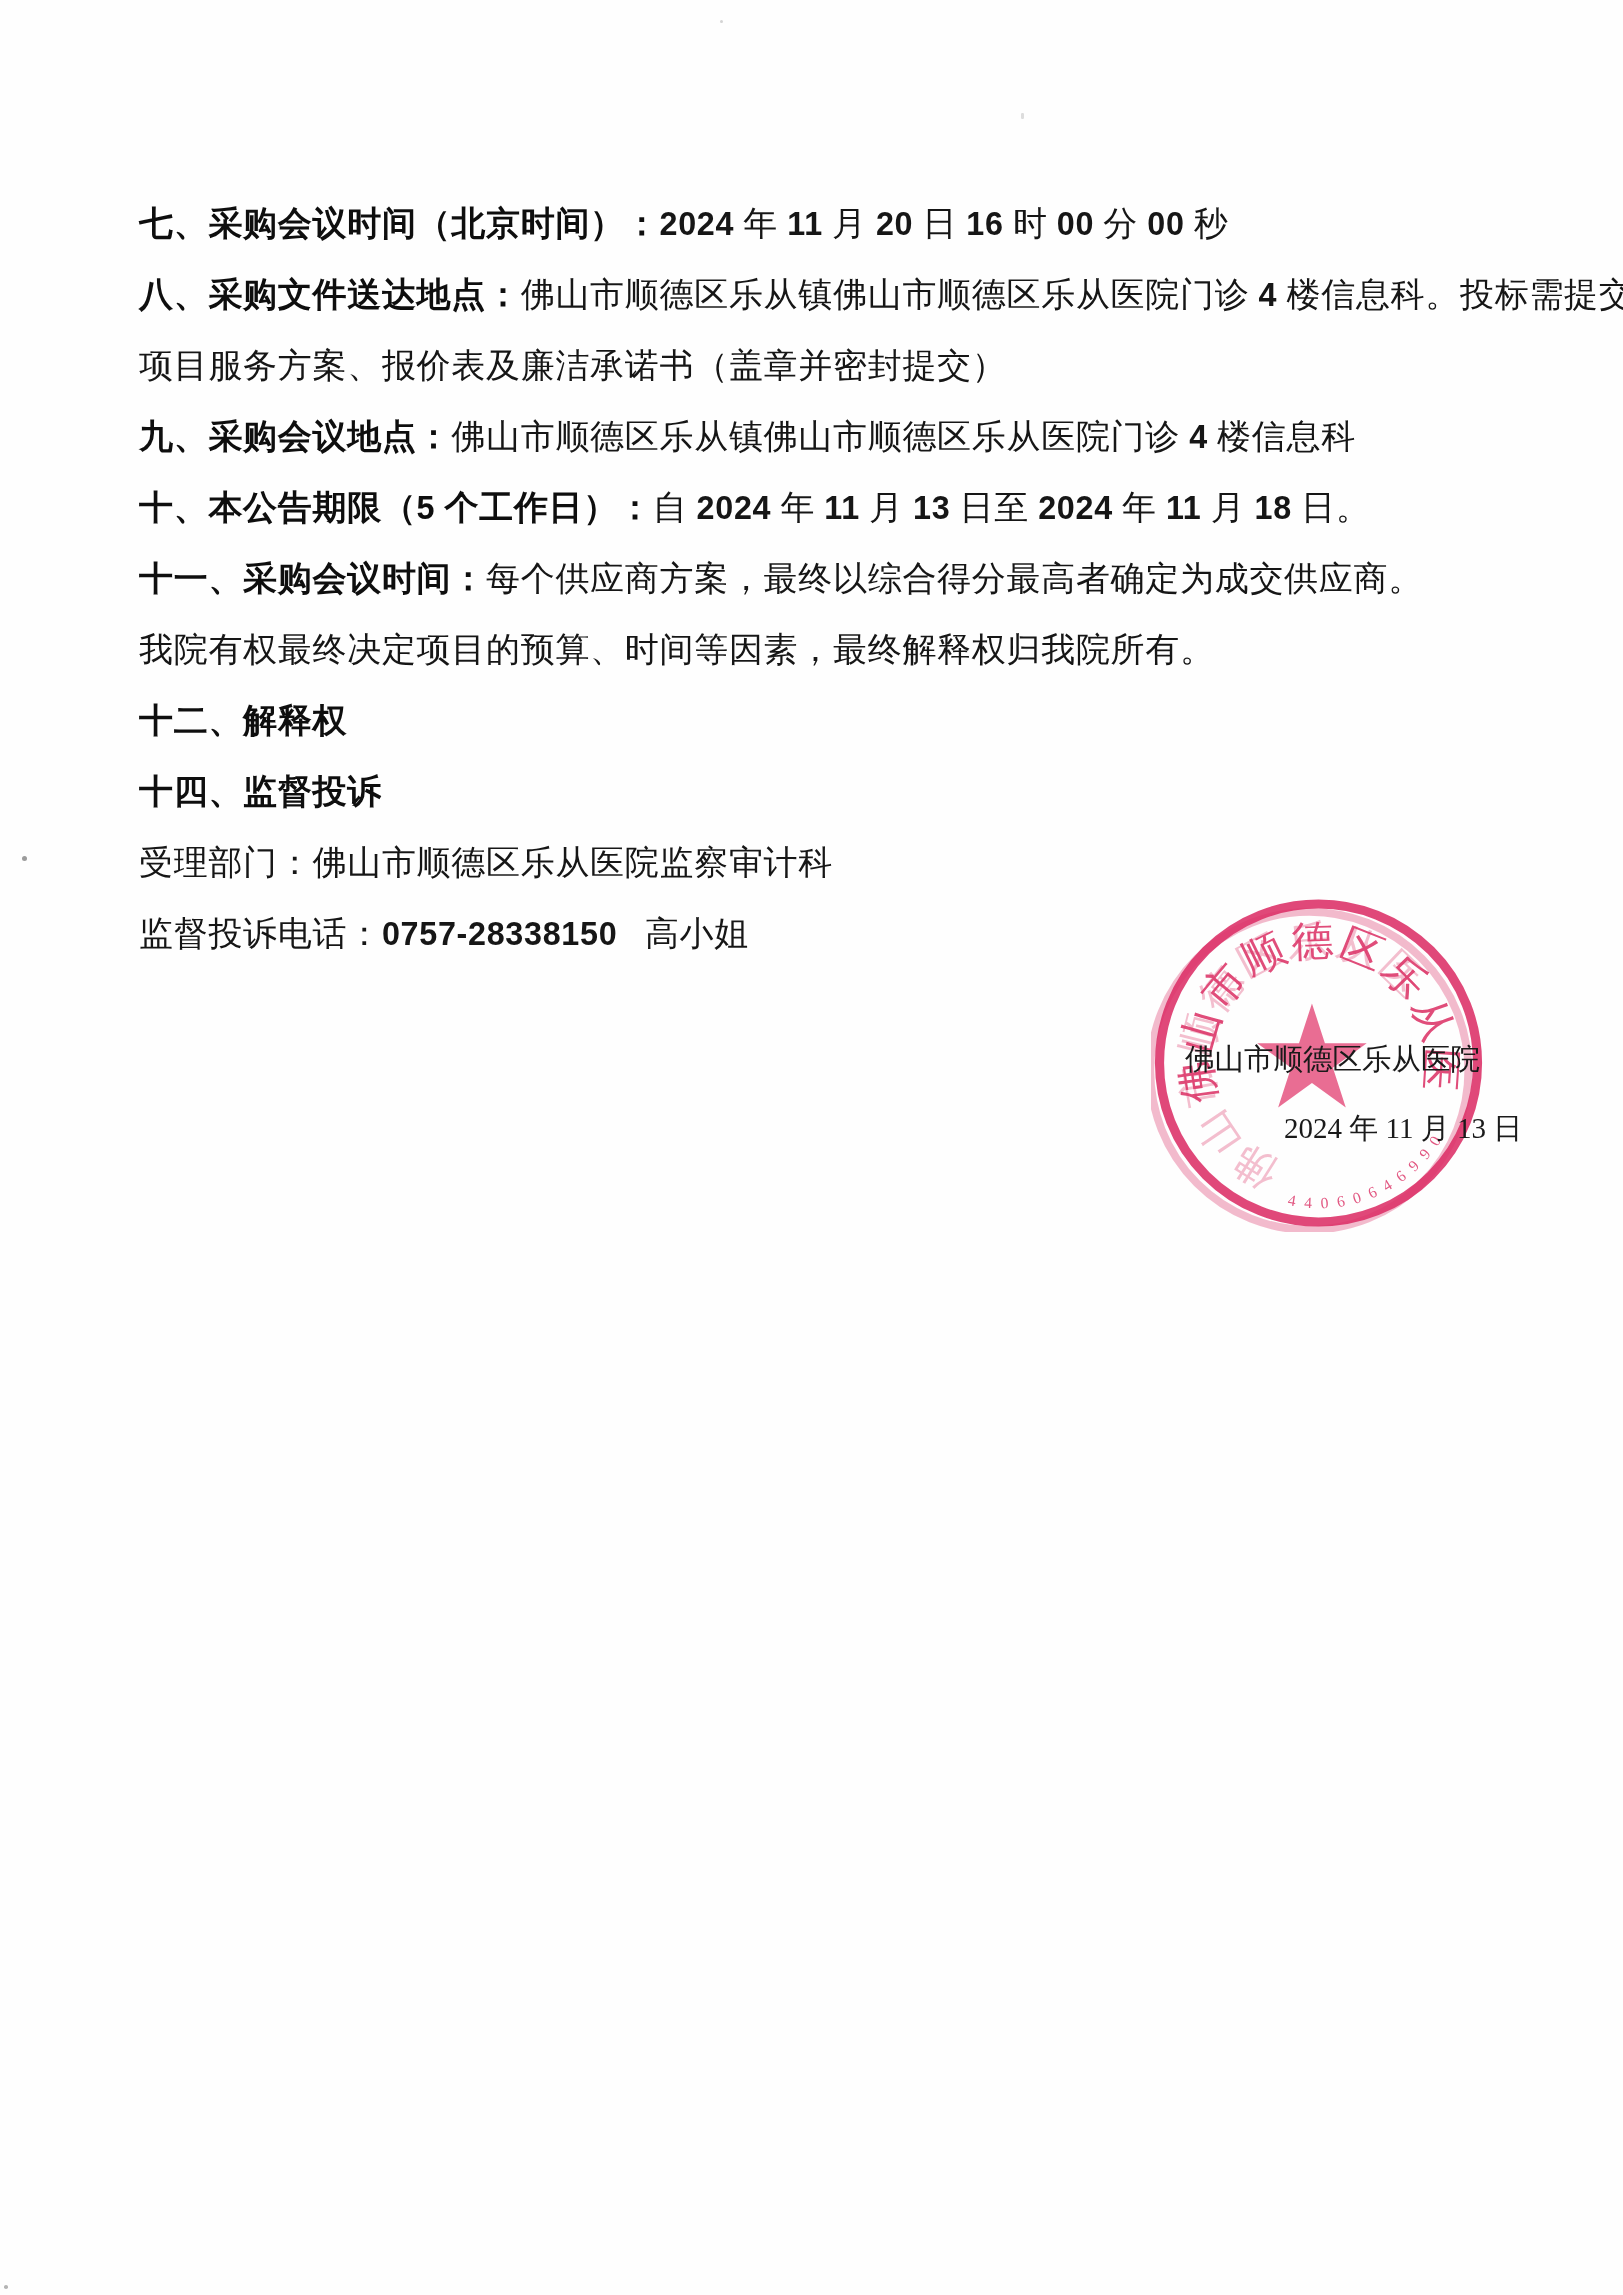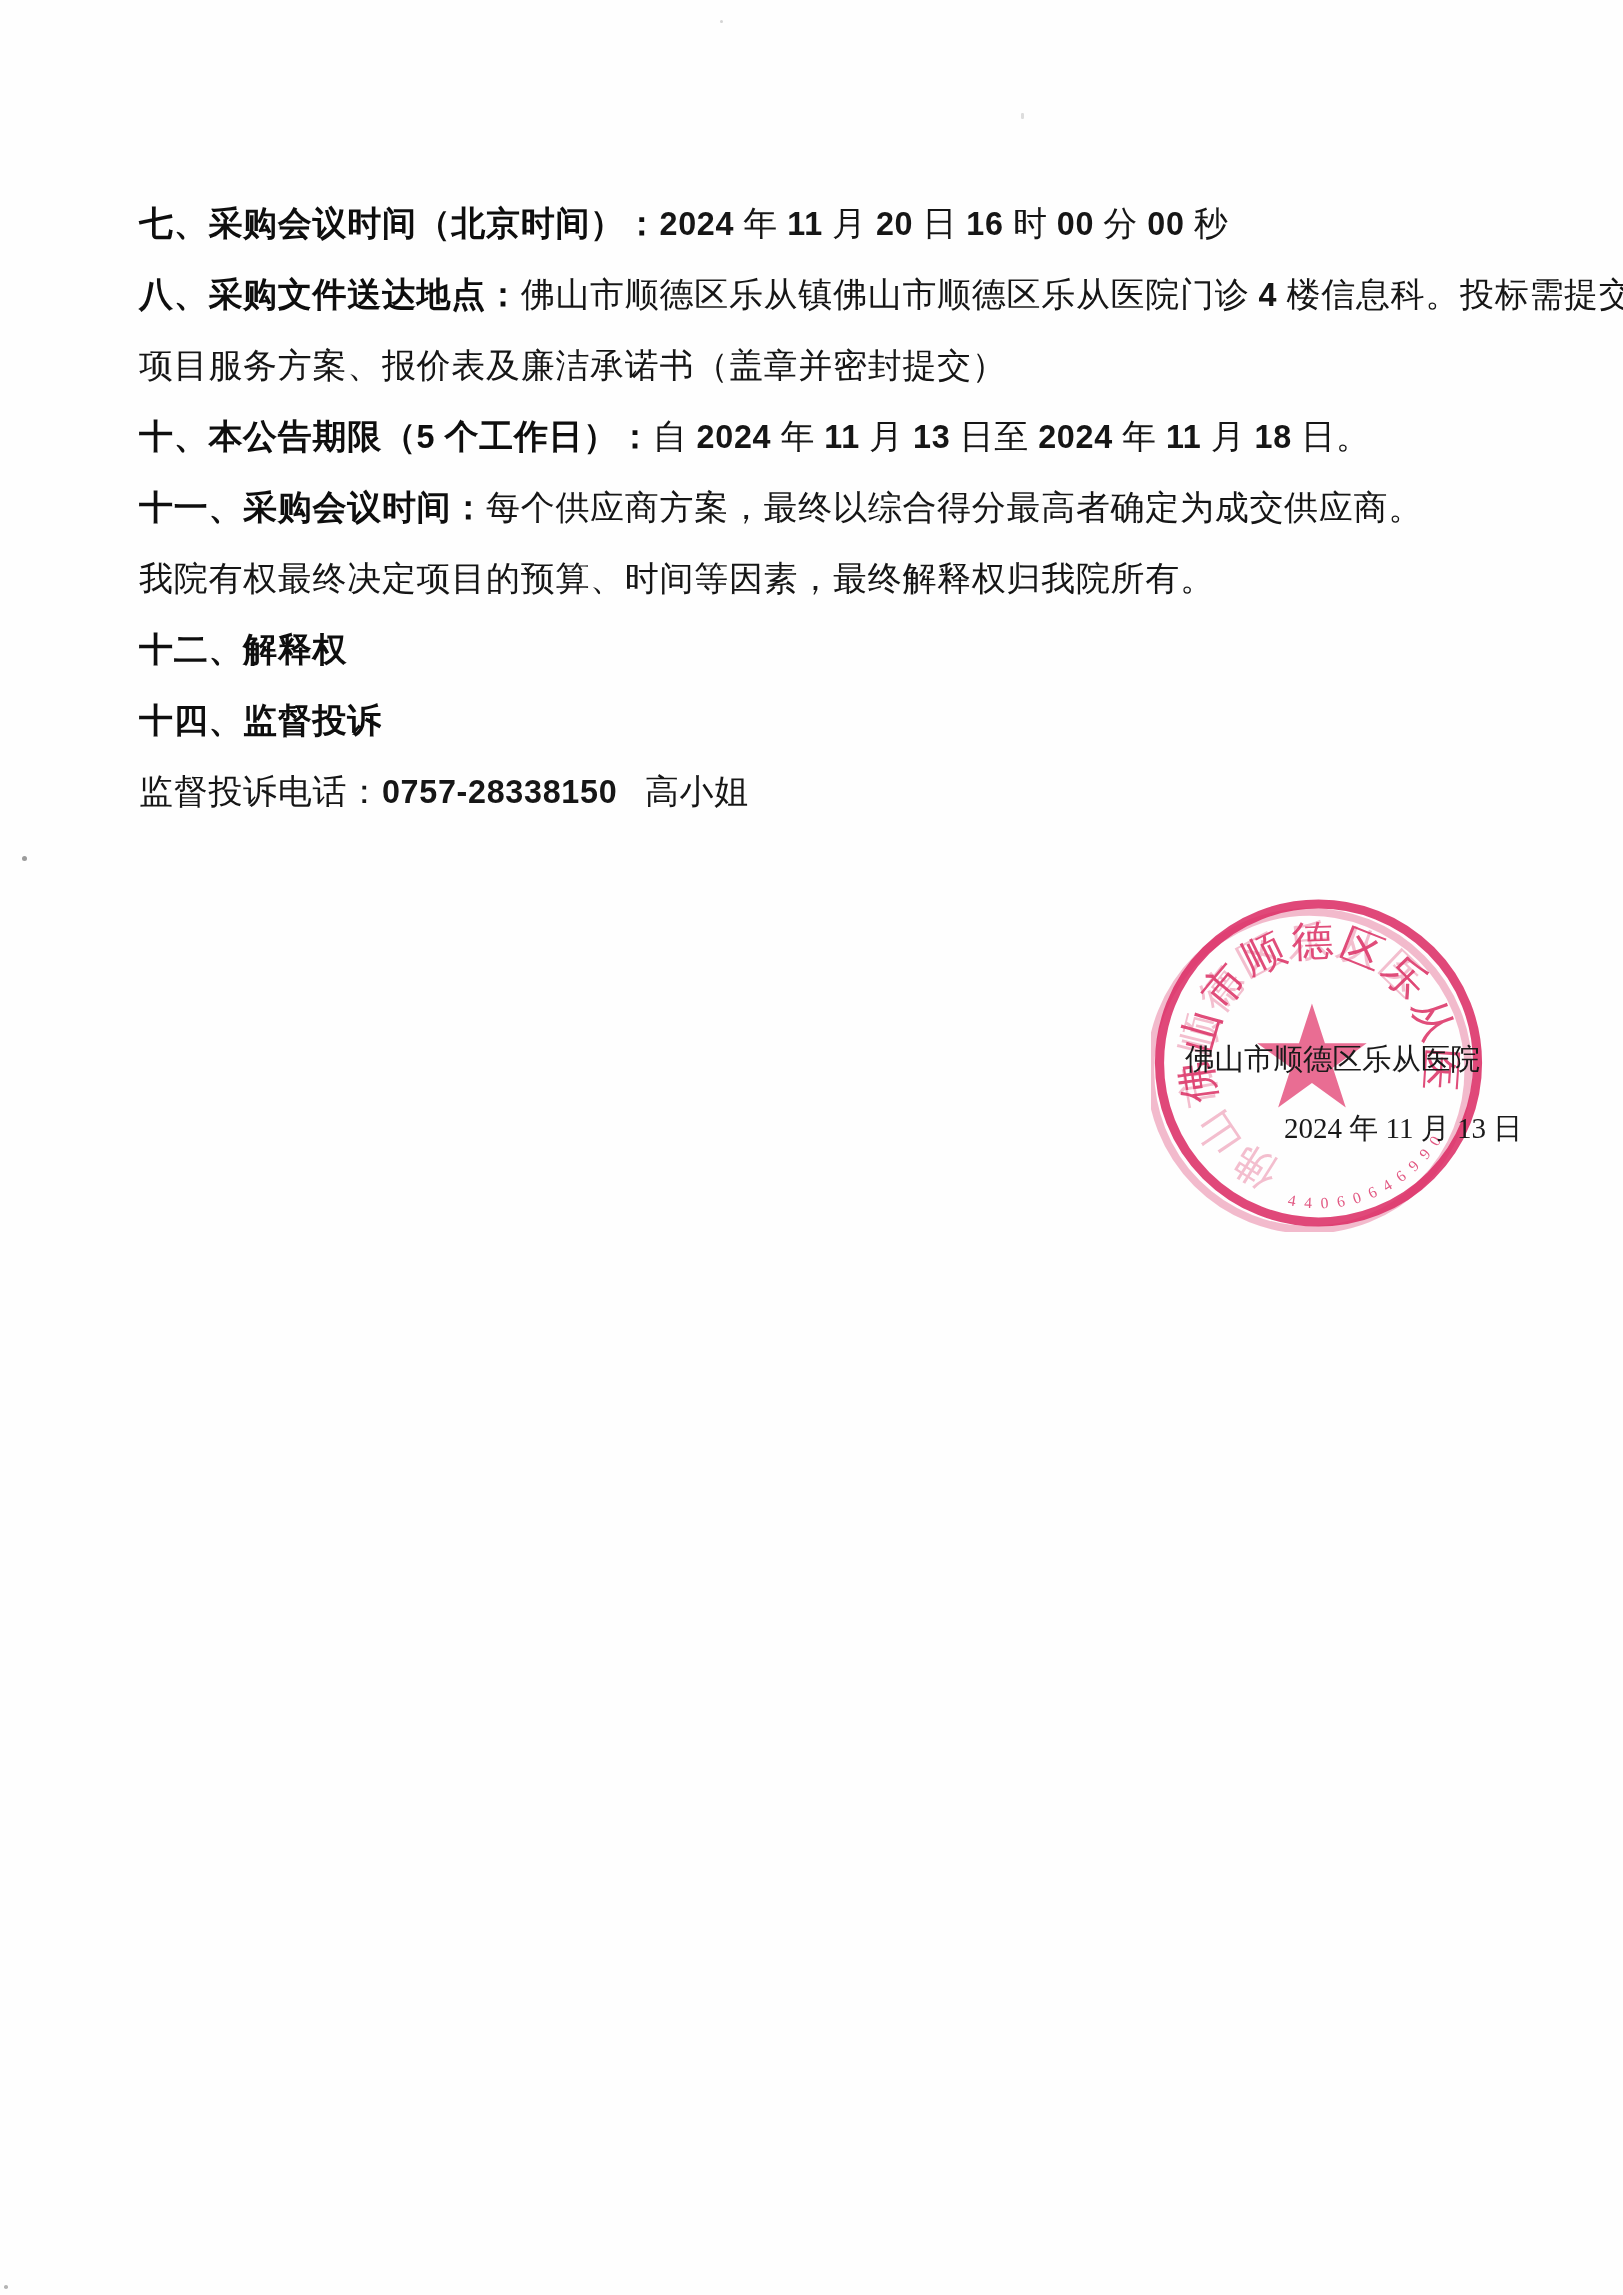--- a/index.html
+++ b/index.html
@@ -23,25 +23,27 @@
   #speck-3{left:1021px;top:113px;width:2.6px;height:5.9px;background:#bbb;opacity:.5;border-radius:1.3px}
   #speck-4{left:3.9px;top:2285px;width:4.6px;height:3.9px;background:#6a6a6a;opacity:.5}
 </style>
 </head>
 <body>
 
 <div class="content-block">
   <div class="line"><span class="label">七、采购会议时间（北京时间）：</span><span class="content"><b class="num">2024</b> 年 <b class="num">11</b> 月 <b class="num">20</b> 日 <b class="num">16</b> 时 <b class="num">00</b> 分 <b class="num">00</b> 秒</span></div>
   <div class="line"><span class="label">八、采购文件送达地点：</span><span class="content">佛山市顺德区乐从镇佛山市顺德区乐从医院门诊 <b class="num">4</b> 楼信息科。投标需提交的资料：</span></div>
   <div class="line"><span class="label"></span><span class="content">项目服务方案、报价表及廉洁承诺书（盖章并密封提交）</span></div>
+  <div class="line"><span class="label">九、采购会议地点：</span><span class="content">佛山市顺德区乐从镇佛山市顺德区乐从医院门诊 <b class="num">4</b> 楼信息科</span></div>
   <div class="line"><span class="label">十、本公告期限（<b class="num">5</b> 个工作日）：</span><span class="content">自 <b class="num">2024</b> 年 <b class="num">11</b> 月 <b class="num">13</b> 日至 <b class="num">2024</b> 年 <b class="num">11</b> 月 <b class="num">18</b> 日。</span></div>
   <div class="line"><span class="label">十一、采购会议时间：</span><span class="content">每个供应商方案，最终以综合得分最高者确定为成交供应商。</span></div>
   <div class="line"><span class="label"></span><span class="content">我院有权最终决定项目的预算、时间等因素，最终解释权归我院所有。</span></div>
   <div class="line"><span class="label">十二、解释权</span><span class="content"></span></div>
   <div class="line"><span class="label">十四、监督投诉</span><span class="content"></span></div>
+  <div class="line"><span class="label"></span><span class="content">受理部门：佛山市顺德区乐从医院监察审计科</span></div>
   <div class="line"><span class="label"></span><span class="content">监督投诉电话：<b class="num">0757-28338150</b>   高小姐</span></div>
 </div>
 
 <svg class="stamp-svg" viewBox="-256 -258 512 516">
   <defs>
     <path id="arcTop" d="M -155.1 56.4 A 165 165 0 1 1 155.1 56.4"></path>
     <path id="arcBottom" d="M -53.7 215.4 A 222 222 0 0 0 205.8 83.2"></path>
   </defs>
   <g opacity="0.32">
     <circle cx="-14" cy="12" r="243" fill="none" stroke="#dc2f66" stroke-width="12"></circle>

